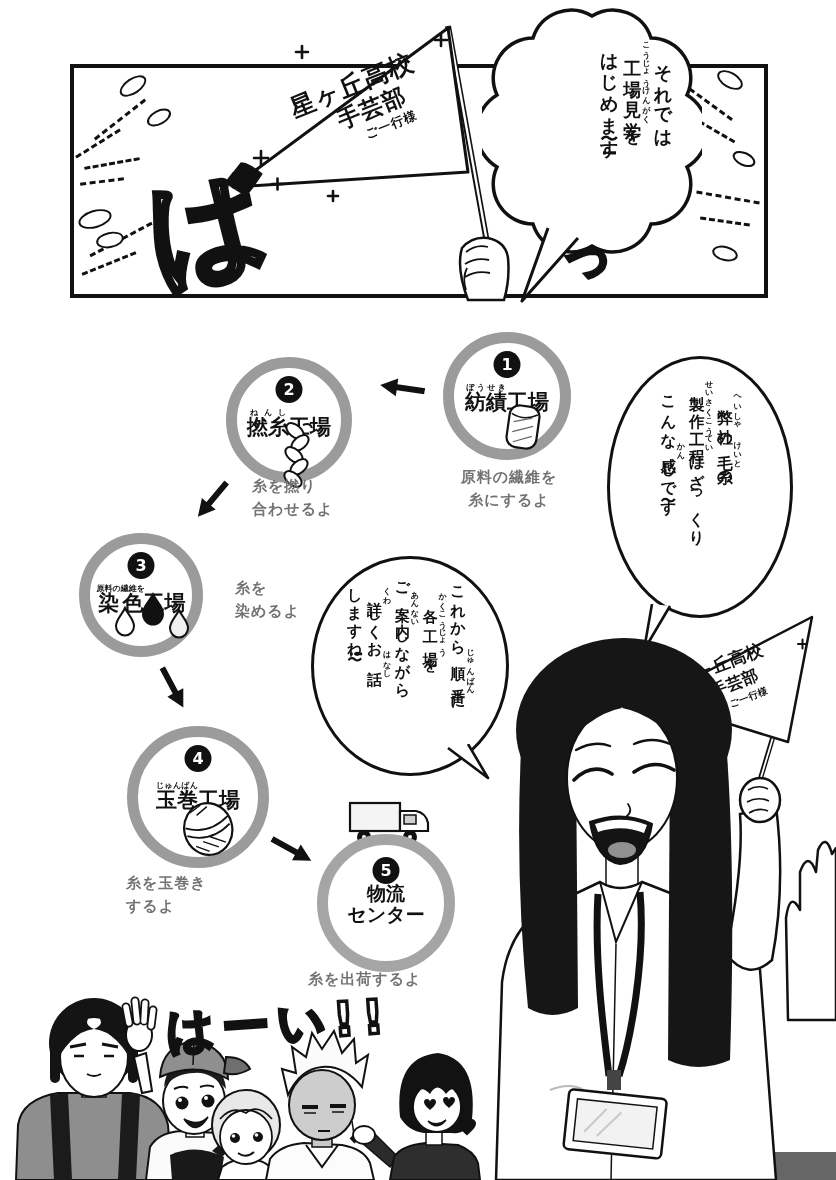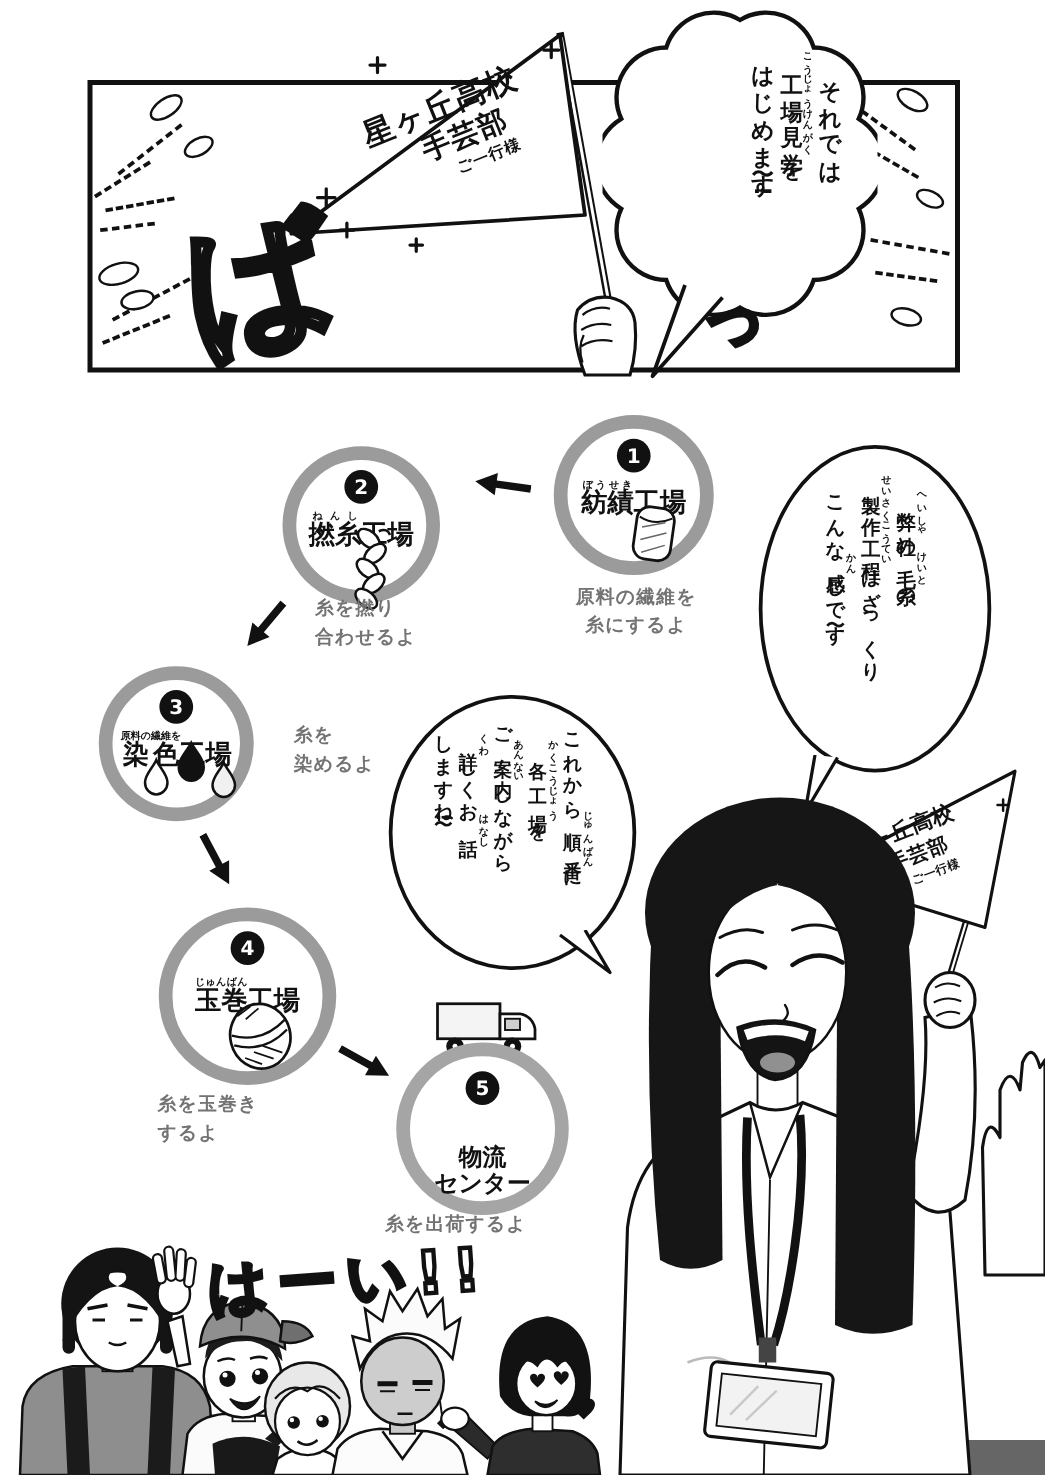--- a/index.html
+++ b/index.html
@@ -173,21 +173,21 @@
       <rect x="2" y="8" width="50" height="28" fill="#f4f4f4" stroke="#111" stroke-width="2.2"></rect>
       <path d="M52,16 L68,16 Q78,18 80,28 L80,36 L52,36 Z" fill="#fff" stroke="#111" stroke-width="2.2"></path>
       <rect x="56" y="20" width="12" height="9" fill="#cfcfcf" stroke="#111" stroke-width="1.5"></rect>
       <circle cx="16" cy="42" r="7" fill="#111"></circle>
         <circle cx="16" cy="42" r="2" fill="#fff"></circle>
       <circle cx="62" cy="42" r="7" fill="#111"></circle>
         <circle cx="62" cy="42" r="2" fill="#fff"></circle>
     </svg>
     <div class="node n5" style="left:317px;top:834px;width:138px;height:138px;border-color:#a5a5a5">
       <div class="badge" style="top:12px">5</div>
-      <div class="node-name" style="margin-top:71px">物流
+      <div class="node-name" style="margin-top:38px">物流
 センター</div>
     </div>
     <div class="cap" style="left:308px;top:968px;width:170px;">糸を出荷するよ</div>
 
     <svg class="arrow" style="left:379px;top:378px;transform:rotate(188deg)" viewBox="0 0 46 20">
       <polygon points="0,7 28,7 28,1 45,10 28,19 28,13 0,13" fill="#111"></polygon>
     </svg>
     <svg class="arrow" style="left:189px;top:490px;transform:rotate(130deg)" viewBox="0 0 46 20">
       <polygon points="0,7 28,7 28,1 45,10 28,19 28,13 0,13" fill="#111"></polygon>
     </svg>

